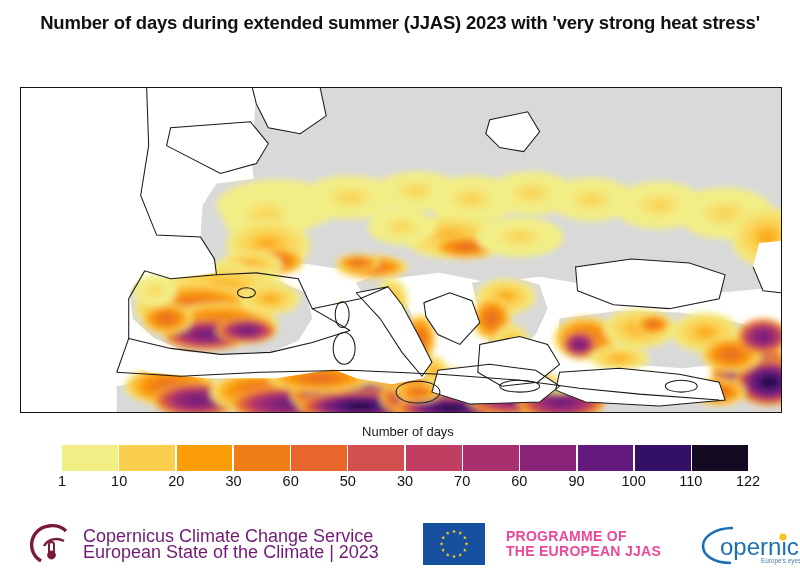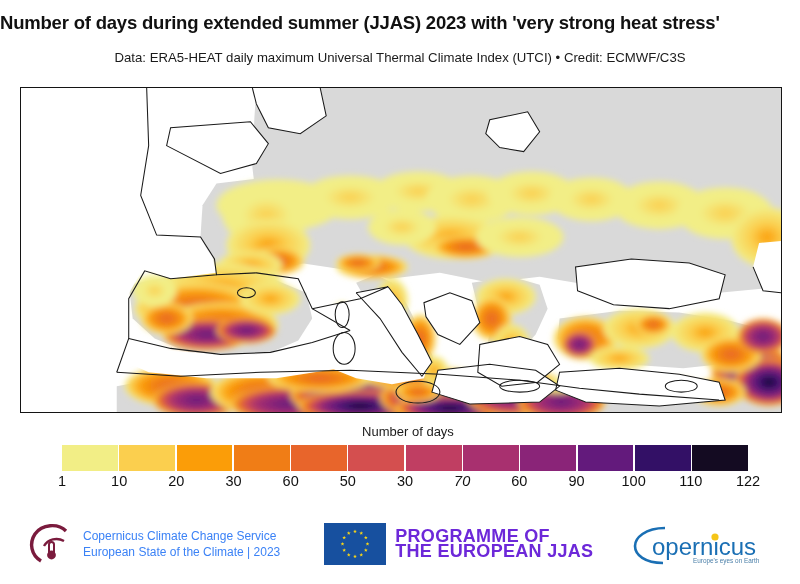--- a/index.html
+++ b/index.html
@@ -5,21 +5,21 @@
   html,body{margin:0;padding:0;}
   body{
     width:800px;height:584px;background:#ffffff;
     font-family:"Liberation Sans","DejaVu Sans",sans-serif;
     overflow:hidden;position:relative;
   }
   .fig{position:absolute;inset:0;}
 
   
   .title{
-    position:absolute;left:0;right:0;top:12px;
+    position:absolute;left:0;right:0;top:12px;text-align:center;
     font-size:18.5px;font-weight:bold;color:#111111;letter-spacing:-0.2px;
     white-space:nowrap;
   }
   .subtitle{
     position:absolute;left:0;right:0;top:50px;text-align:center;
     font-size:13.2px;font-weight:normal;color:#1a1a1a;white-space:nowrap;
   }
 
   
   .map-frame{
@@ -49,41 +49,40 @@
   }
 
   
   .footer{
     position:absolute;left:0;top:504px;width:800px;height:80px;
     display:flex;align-items:center;
   }
   .f-block{display:flex;align-items:center;}
   .c3s{margin-left:28px;}
   .c3s-txt{
-    margin-left:9px;color:#3b82f6;font-size:12px;line-height:16.5px;
+    margin-left:9px;color:#701a75;font-size:18px;line-height:16.5px;
     white-space:nowrap;
   }
   .eu{margin-left:44px;}
   .eu-flag{
     width:62px;height:42px;background:#17509f;display:block;
   }
   .eu-txt{
-    margin-left:9px;color:#6d28d9;font-size:18px;line-height:15.5px;
+    margin-left:21px;color:#ec4899;font-size:14px;line-height:15.5px;
     font-weight:bold;letter-spacing:.3px;white-space:nowrap;
   }
   .cop{margin-left:38px;}
   .ecmwf{margin-left:36px;position:relative;}
 </style>
 </head>
 <body>
 
 <div class="fig">
 
   <div class="title">Number of days during extended summer (JJAS) 2023 with 'very strong heat stress'</div>
-  <div class="subtitle">Data: ERA5-HEAT daily maximum Universal Thermal Climate Index (UTCI) • Credit: ECMWF/C3S</div>
 
   <div class="map-frame">
     <svg viewBox="0 0 762 326" preserveAspectRatio="none">
       <defs>
 
         <radialGradient id="gDark" cx="50%" cy="50%" r="50%">
           <stop offset="0%" stop-color="#140b22" stop-opacity="1"></stop>
           <stop offset="22%" stop-color="#331066" stop-opacity="1"></stop>
           <stop offset="42%" stop-color="#631a7c" stop-opacity="1"></stop>
           <stop offset="60%" stop-color="#8a2478" stop-opacity="1"></stop>
@@ -328,21 +327,21 @@
       <div class="sw" title="110–122" style="background: rgb(20, 11, 34);"></div>
     </div>
   <div class="cb-ticks" id="cbticks">
       <span style="left: 0%;">1</span>
       <span style="left: 8.33333%;">10</span>
       <span style="left: 16.6667%;">20</span>
       <span style="left: 25%;">30</span>
       <span style="left: 33.3333%;">60</span>
       <span style="left: 41.6667%;">50</span>
       <span style="left: 50%;">30</span>
-      <span style="left: 58.3333%; font-style: italic;">70</span>
+      <span style="left: 58.3333%;">70</span>
       <span style="left: 66.6667%;">60</span>
       <span style="left: 75%;">90</span>
       <span style="left: 83.3333%;">100</span>
       <span style="left: 91.6667%; text-align: center;">110</span>
       <span style="left: 100%;">122</span>
     </div>
 
   <div class="footer">
 
     <div class="f-block c3s">

